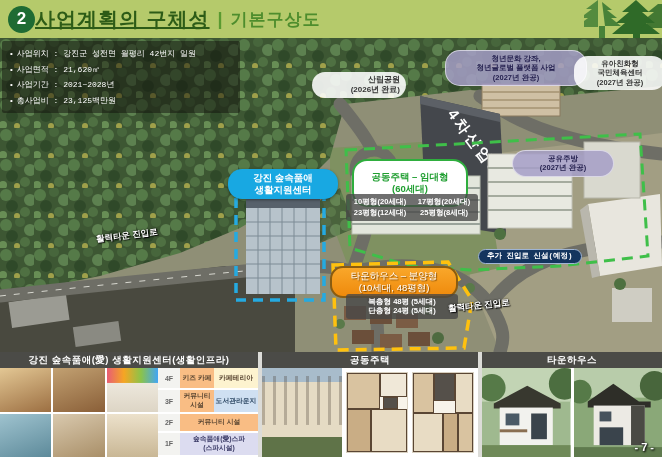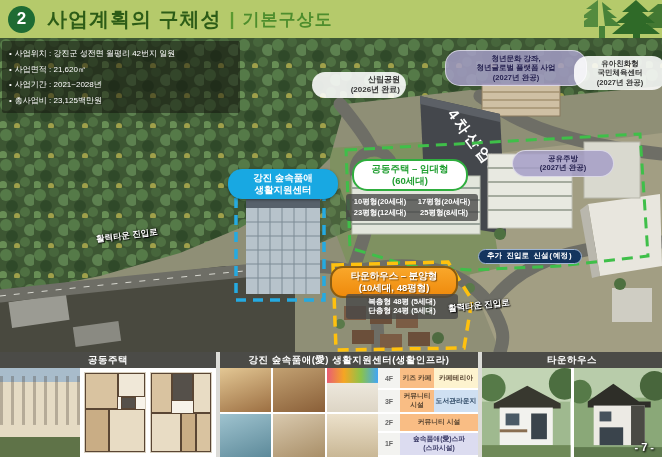--- a/index.html
+++ b/index.html
@@ -4,50 +4,50 @@
 <style>
   html,body{margin:0;padding:0;background:#222;}
   .slide{position:relative;width:662px;height:457px;overflow:hidden;background:#fff;
          font-family:"Liberation Sans","DejaVu Sans",sans-serif;}
   
   .header{position:absolute;left:0;top:0;width:662px;height:38px;background:#b5ca6b;
           display:flex;align-items:center;}
   .badge{width:27px;height:27px;border-radius:50%;background:#1e6b33;color:#fff;
          font-weight:bold;font-size:17px;display:flex;align-items:center;justify-content:center;
          margin-left:8px;flex:0 0 auto;}
-  .title{color:#2d5c17;font-weight:bold;font-size:20px;margin-left:12px;letter-spacing:1px;}
+  .title{color:#2d5c17;font-weight:bold;font-size:20px;letter-spacing:1px;text-decoration:underline;}
   .divider{color:#5a9a30;font-weight:bold;font-size:18px;margin:0 8px;}
   .subtitle{color:#4e8d2d;font-weight:bold;font-size:17px;letter-spacing:1px;}
   .header-trees{position:absolute;right:0;top:0;height:38px;}
   
   .map{position:absolute;left:0;top:38px;width:662px;height:314px;background:#8f8f76;}
   .map svg.bg{position:absolute;left:0;top:0;}
   .overlay{position:absolute;left:0;top:0;width:662px;height:314px;}
   .lbl{position:absolute;text-align:center;line-height:1.25;word-break:keep-all;}
   .pill-white{background:rgba(255,255,255,.88);border-radius:14px;color:#333;
               font-size:8px;font-weight:bold;padding:3px 6px;}
   .pill-purple{background:rgba(164,158,199,.85);border:1px solid rgba(255,255,255,.55);
                border-radius:15px;color:#262250;font-size:7.5px;font-weight:bold;padding:3px 7px;}
   .pill-navy{background:#14355e;border:1px solid #9fb4d4;border-radius:9px;color:#fff;
              font-size:7.5px;font-weight:bold;padding:2px 8px;white-space:nowrap;font-family:Liberation Mono, monospace;}
   .lbl-blue{background:#18a8e2;border-radius:14px;color:#fff;font-size:9.5px;font-weight:bold;
             padding:3px 6px;box-shadow:0 1px 3px rgba(0,0,0,.4);}
   .lbl-green{background:#fff;border:2.5px solid #2fae3e;border-radius:15px;color:#1f9e30;
-             font-size:9.5px;font-weight:bold;padding:2px 6px;}
+             font-size:9.5px;font-weight:bold;padding:10px 6px;}
   .lbl-orange{background:linear-gradient(#f9a72a,#ef8a0c);border:2px solid #8a5c10;border-radius:13px;
-              color:#fff;font-size:9.5px;font-weight:bold;padding:2px 6px;
+              color:#fff;font-size:9.5px;font-weight:normal;padding:2px 6px;
               text-shadow:1px 1px 1px rgba(90,50,0,.8);}
   .units-box{background:rgba(70,70,70,.78);border-radius:3px;color:#fff;font-size:7.6px;
              font-weight:bold;padding:3px 4px;text-align:center;}
   .units-grid{display:grid;grid-template-columns:1fr 1fr;gap:2px 4px;}
   .road-text{color:#fff;font-size:8.5px;font-weight:bold;white-space:nowrap;
              text-shadow:0 0 2px #000,1px 1px 1px #000;}
   .info-box{position:absolute;left:2px;top:3px;width:224px;background:rgba(18,18,12,.5);
             color:#fff;font-size:8px;padding:5px 7px;line-height:1.95;border-radius:2px;}
-  .info-box .row{white-space:nowrap;}
+  .info-box .row{white-space:nowrap;font-family:Liberation Mono, monospace;}
   .info-box .bullet{margin-right:3px;}
   
   .bottom{position:absolute;left:0;top:352px;width:662px;height:105px;background:#dcdcd8;
           display:flex;gap:4px;}
   .panel{height:105px;display:flex;flex-direction:column;overflow:hidden;}
   .panel-head{height:16px;background:#4b4b47;color:#fff;font-size:9.5px;font-weight:bold;
               display:flex;align-items:center;justify-content:center;letter-spacing:.5px;flex:0 0 auto;}
   .panel-body{flex:1;display:flex;min-height:0;}
   
   .collage{width:158px;display:grid;grid-template-columns:1fr 1fr 1fr;grid-template-rows:1fr 1fr;gap:2px;
@@ -255,76 +255,76 @@
         <div>단층형 24평 (5세대)</div>
       </div>
 
       <div class="lbl road-text" style="left:96px;top:192px;transform:rotate(-7deg);">활력타운 진입로</div>
       <div class="lbl road-text" style="left:448px;top:262px;transform:rotate(-6deg);">활력타운 진입로</div>
     </div>
   </div>
 
   <div class="bottom">
 
+    <div class="panel" style="width:258px;">
+      <div class="panel-head">강진 숲속품애(愛) 생활지원센터(생활인프라)</div>
+      <div class="panel-body">
+        <div class="collage">
+          <div class="tile t1"></div>
+          <div class="tile t2"></div>
+          <div class="tile t3"></div>
+          <div class="tile t4"></div>
+          <div class="tile t6"></div>
+          <div class="tile t5"></div>
+        </div>
+        <div class="floor-table">
+          <div class="frow" style="flex:1.1;">
+            <div class="fl">4F</div>
+            <div class="fc c-orange w34">키즈 카페</div>
+            <div class="fc c-yellow">카페테리아</div>
+          </div>
+          <div class="frow" style="flex:1.2;">
+            <div class="fl">3F</div>
+            <div class="fc c-orange w34">커뮤니티 시설</div>
+            <div class="fc c-blue">도서관라운지</div>
+          </div>
+          <div class="frow" style="flex:0.9;">
+            <div class="fl">2F</div>
+            <div class="fc c-orange">커뮤니티 시설</div>
+          </div>
+          <div class="frow" style="flex:1.2;">
+            <div class="fl">1F</div>
+            <div class="fc c-lav">
+              <span>숲속품애(愛)스파</span>
+              <span>(스파시설)</span>
+            </div>
+          </div>
+        </div>
+      </div>
+    </div>
+
     <div class="panel" style="width:216px;">
       <div class="panel-head">공동주택</div>
       <div class="panel-body">
         <div class="apt-photo"></div>
         <div class="plans">
           <div class="plan">
             <div class="r" style="left:0;top:0;width:55%;height:45%;background:#d9c3a0;"></div>
             <div class="r" style="left:55%;top:0;width:45%;height:30%;background:#f0e8d8;"></div>
             <div class="r" style="left:0;top:45%;width:40%;height:55%;background:#c9ad85;"></div>
             <div class="r" style="left:40%;top:45%;width:60%;height:55%;background:#e8dcc4;"></div>
             <div class="r" style="left:60%;top:30%;width:25%;height:15%;background:#55504a;"></div>
           </div>
           <div class="plan">
             <div class="r" style="left:0;top:0;width:35%;height:50%;background:#d9c3a0;"></div>
             <div class="r" style="left:35%;top:0;width:35%;height:35%;background:#55504a;"></div>
             <div class="r" style="left:70%;top:0;width:30%;height:50%;background:#e8dcc4;"></div>
             <div class="r" style="left:0;top:50%;width:50%;height:50%;background:#e8dcc4;"></div>
             <div class="r" style="left:50%;top:50%;width:25%;height:50%;background:#c9ad85;"></div>
             <div class="r" style="left:75%;top:50%;width:25%;height:50%;background:#d9c3a0;"></div>
-          </div>
-        </div>
-      </div>
-    </div>
-
-    <div class="panel" style="width:258px;">
-      <div class="panel-head">강진 숲속품애(愛) 생활지원센터(생활인프라)</div>
-      <div class="panel-body">
-        <div class="collage">
-          <div class="tile t1"></div>
-          <div class="tile t2"></div>
-          <div class="tile t3"></div>
-          <div class="tile t4"></div>
-          <div class="tile t6"></div>
-          <div class="tile t5"></div>
-        </div>
-        <div class="floor-table">
-          <div class="frow" style="flex:1.1;">
-            <div class="fl">4F</div>
-            <div class="fc c-orange w34">키즈 카페</div>
-            <div class="fc c-yellow">카페테리아</div>
-          </div>
-          <div class="frow" style="flex:1.2;">
-            <div class="fl">3F</div>
-            <div class="fc c-orange w34">커뮤니티 시설</div>
-            <div class="fc c-blue">도서관라운지</div>
-          </div>
-          <div class="frow" style="flex:0.9;">
-            <div class="fl">2F</div>
-            <div class="fc c-orange">커뮤니티 시설</div>
-          </div>
-          <div class="frow" style="flex:1.2;">
-            <div class="fl">1F</div>
-            <div class="fc c-lav">
-              <span>숲속품애(愛)스파</span>
-              <span>(스파시설)</span>
-            </div>
           </div>
         </div>
       </div>
     </div>
 
     <div class="panel" style="width:180px;">
       <div class="panel-head">타운하우스</div>
       <div class="panel-body town-photos">
         <div class="town">
           <svg width="100%" height="100%" viewBox="0 0 90 90" preserveAspectRatio="none">

